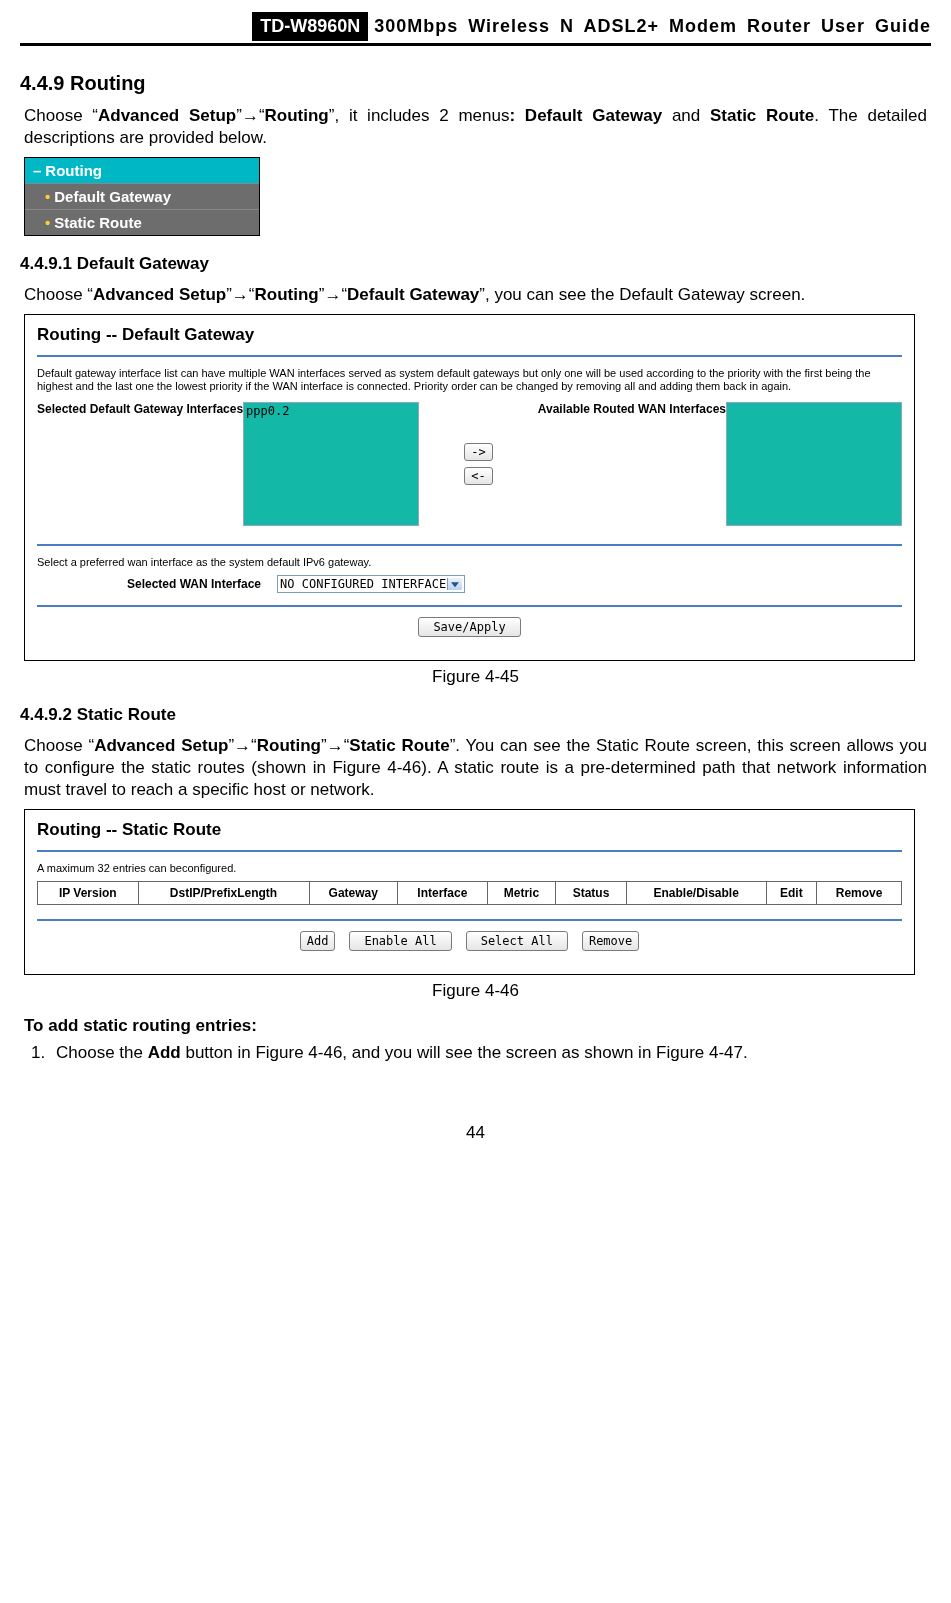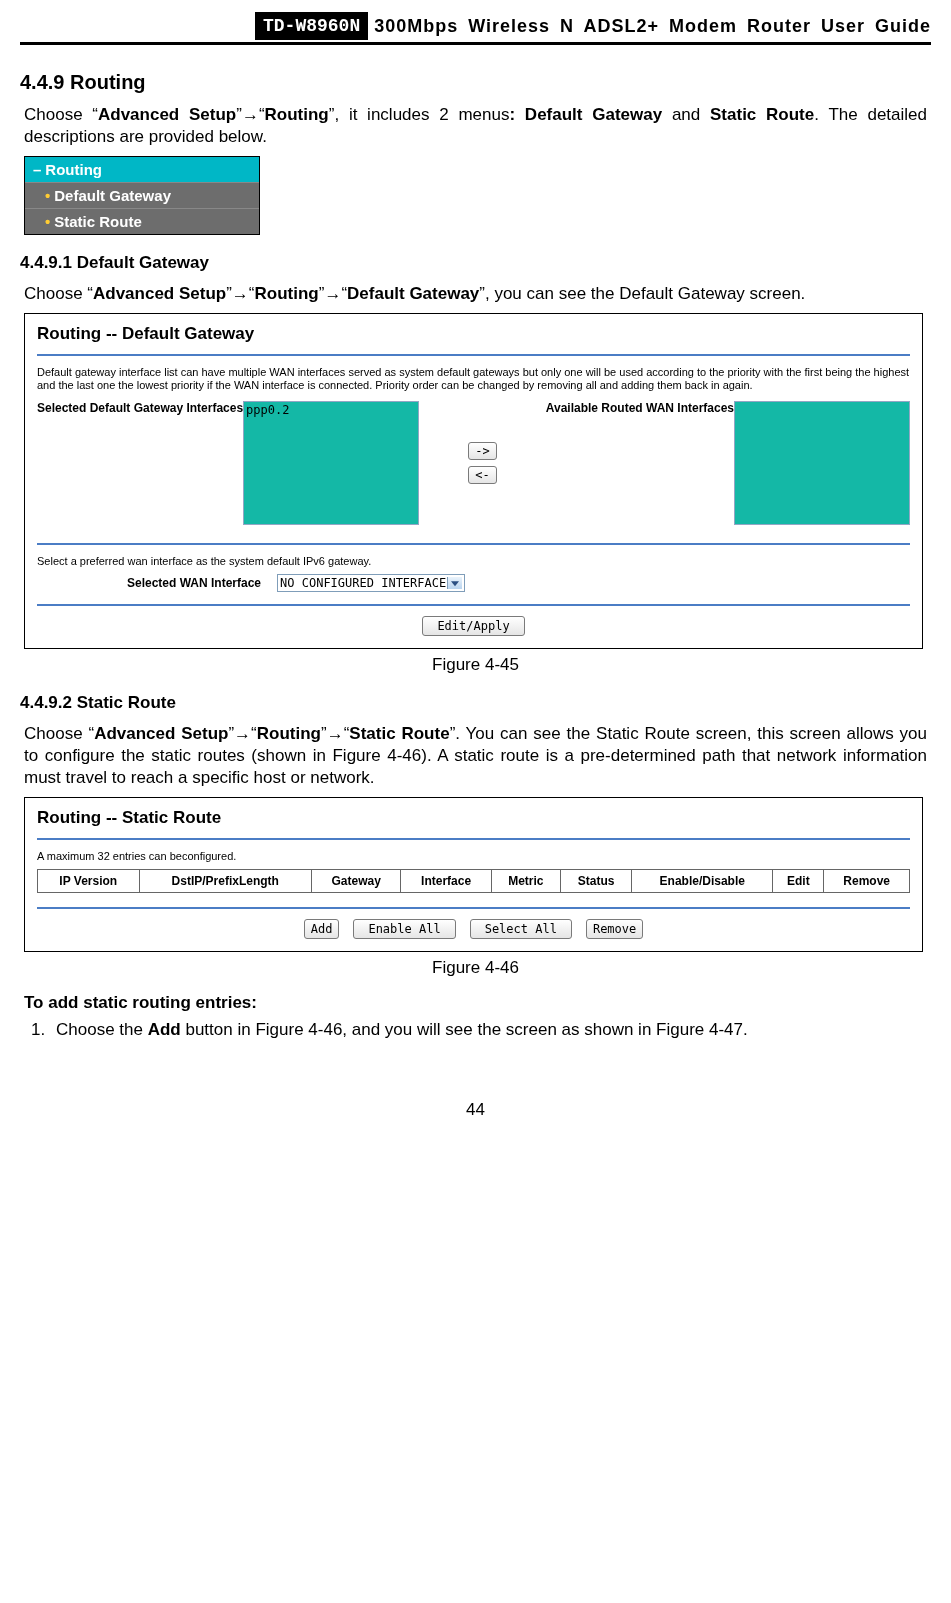--- a/index.html
+++ b/index.html
@@ -19,21 +19,20 @@
   .header-band {
     display:flex; justify-content:flex-end; align-items:center;
     border-bottom:3px solid #000;
     padding-bottom:2px;
     margin-top:4px;
   }
   .model-pill {
     background:#000; color:#fff;
     font-weight:700; padding:4px 8px;
     font-size:18px;
-    font-family:Liberation Mono, monospace;
   }
   .head-title {
     font-weight:700; font-size:18px;
     letter-spacing:1px; word-spacing:4px;
     margin-left:6px;
   }
   h2.section {
     font-size:20px; margin:26px 0 10px 0;
   }
   h3.subsection {
@@ -57,22 +56,22 @@
   .nav-dash{color:#fff; font-weight:700; margin-right:4px;}
   .nav-item{
     background:#6d6d6d; color:#fff; font-weight:700;
     padding:4px 8px 4px 20px; border-top:1px solid #888;
   }
   .nav-dot{color:#ffcc33; margin-right:4px;}
   
   .figcaption{ text-align:center; font-size:17px; margin:6px 0 14px 0;}
   
   .panel{
-    border:1px solid #000; margin:8px 8px 4px 4px;
-    padding:10px 12px 12px 12px; font-size:13px;
+    border:1px solid #000; margin:8px 16px 4px 4px;
+    padding:10px 12px 23px 12px; font-size:13px;
   }
   .panel h4{
     margin:0 0 10px 0; font-weight:700; font-size:17px;
   }
   .hr{border:none;border-top:2px solid #4b7dc5;height:0;margin:6px 0 10px 0;}
   .small{font-size:11px; line-height:1.2;}
   .listbox-lbl{font-weight:700; font-size:12px; margin-bottom:2px;}
   .listbox{
     border:1px solid #92a6c4; width:170px; height:120px;
     overflow:auto; background:#14b8a6; font-family:monospace; font-size:12px;
@@ -181,21 +180,21 @@
     <div class="small">Select a preferred wan interface as the system default IPv6 gateway.</div>
     <div class="wan-row">
       <span class="wan-label">Selected WAN Interface</span>
       <span class="select">
         <span>NO CONFIGURED INTERFACE</span>
         <span class="caret"></span>
       </span>
     </div>
     <hr class="hr">
     <div class="row-center">
-      <button class="btn btn-wide">Edit/Apply</button>
+      <button class="btn btn-wide">Save/Apply</button>
     </div>
   </div>
   <div class="figcaption">Figure 4-45</div>
 
   <h3 class="subsection">4.4.9.2    Static Route</h3>
   <div class="para">
     <span>Choose “</span><span class="bold">Advanced Setup</span><span>”→“</span><span class="bold">Routing</span><span>”→“</span><span class="bold">Static Route</span><span>”. You can see the Static Route screen, this screen allows you to configure the static routes (shown in Figure 4-46). A static route is a pre-determined path that network information must travel to reach a specific host or network.</span>
   </div>
 
   <div class="panel">

